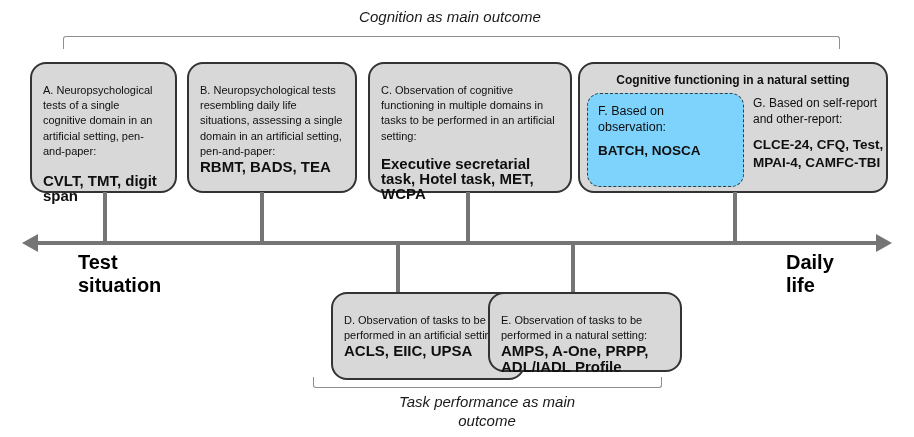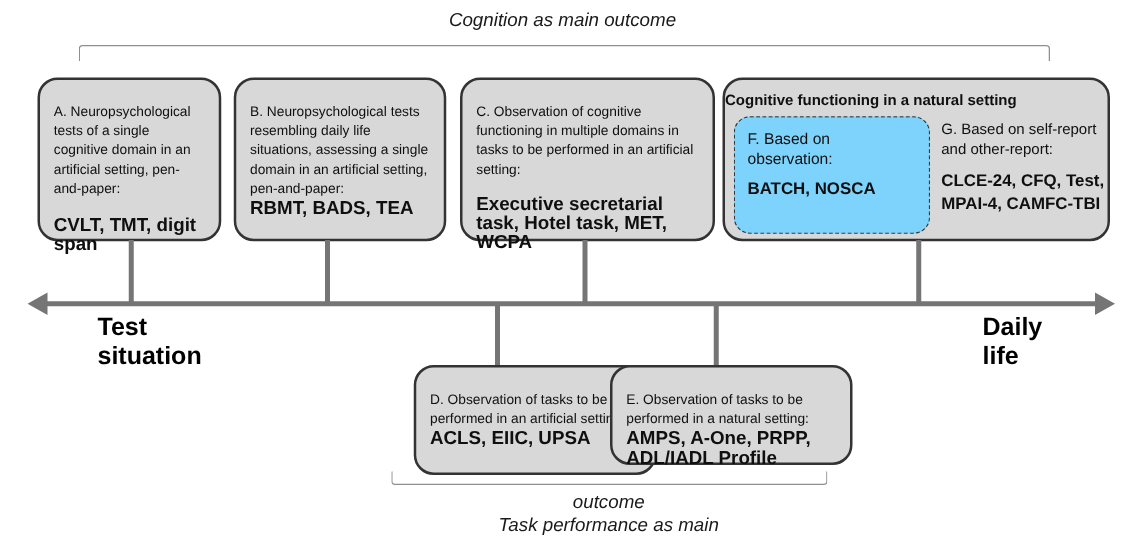--- a/index.html
+++ b/index.html
@@ -69,21 +69,21 @@
   .box-a { left: 30px;  top: 62px; width: 147px; height: 131px; }
   .box-b { left: 187px; top: 62px; width: 170px; height: 131px; }
   .box-c { left: 368px; top: 62px; width: 204px; height: 131px; }
   .box-d { left: 283px; top: 292px; width: 194px; height: 88px; margin-left: 48px; }
   .box-e { left: 488px; top: 292px; width: 194px; height: 80px; }
 
   .box-fg { left: 578px; top: 62px; width: 310px; height: 131px; padding: 0; }
   .fg-title {
     position: absolute;
     left: 0; top: 9px; width: 100%;
-    text-align: left;
+    text-align: center;
     font-weight: bold;
     font-size: 12px;
   }
   .f-box {
     position: absolute;
     left: 7px; top: 29px;
     width: 157px; height: 94px;
     background: #7dd3fc;
     border: 1.5px dashed #3a3a3a;
     border-radius: 13px;
@@ -198,17 +198,17 @@
     <div class="instr gap-none">ACLS, EIIC, UPSA</div>
   </div>
 
   <div class="box box-e">
     <div class="desc">E. Observation of tasks to be performed in a natural setting:</div>
     <div class="instr gap-none">AMPS, A-One, PRPP, ADL/IADL Profile</div>
   </div>
 
   <div class="bottom-bracket"></div>
   <div class="bottom-label">
+    <div>Task performance as main</div>
     <div>outcome</div>
-    <div>Task performance as main</div>
   </div>
 
 </div>
 
 </body></html>

